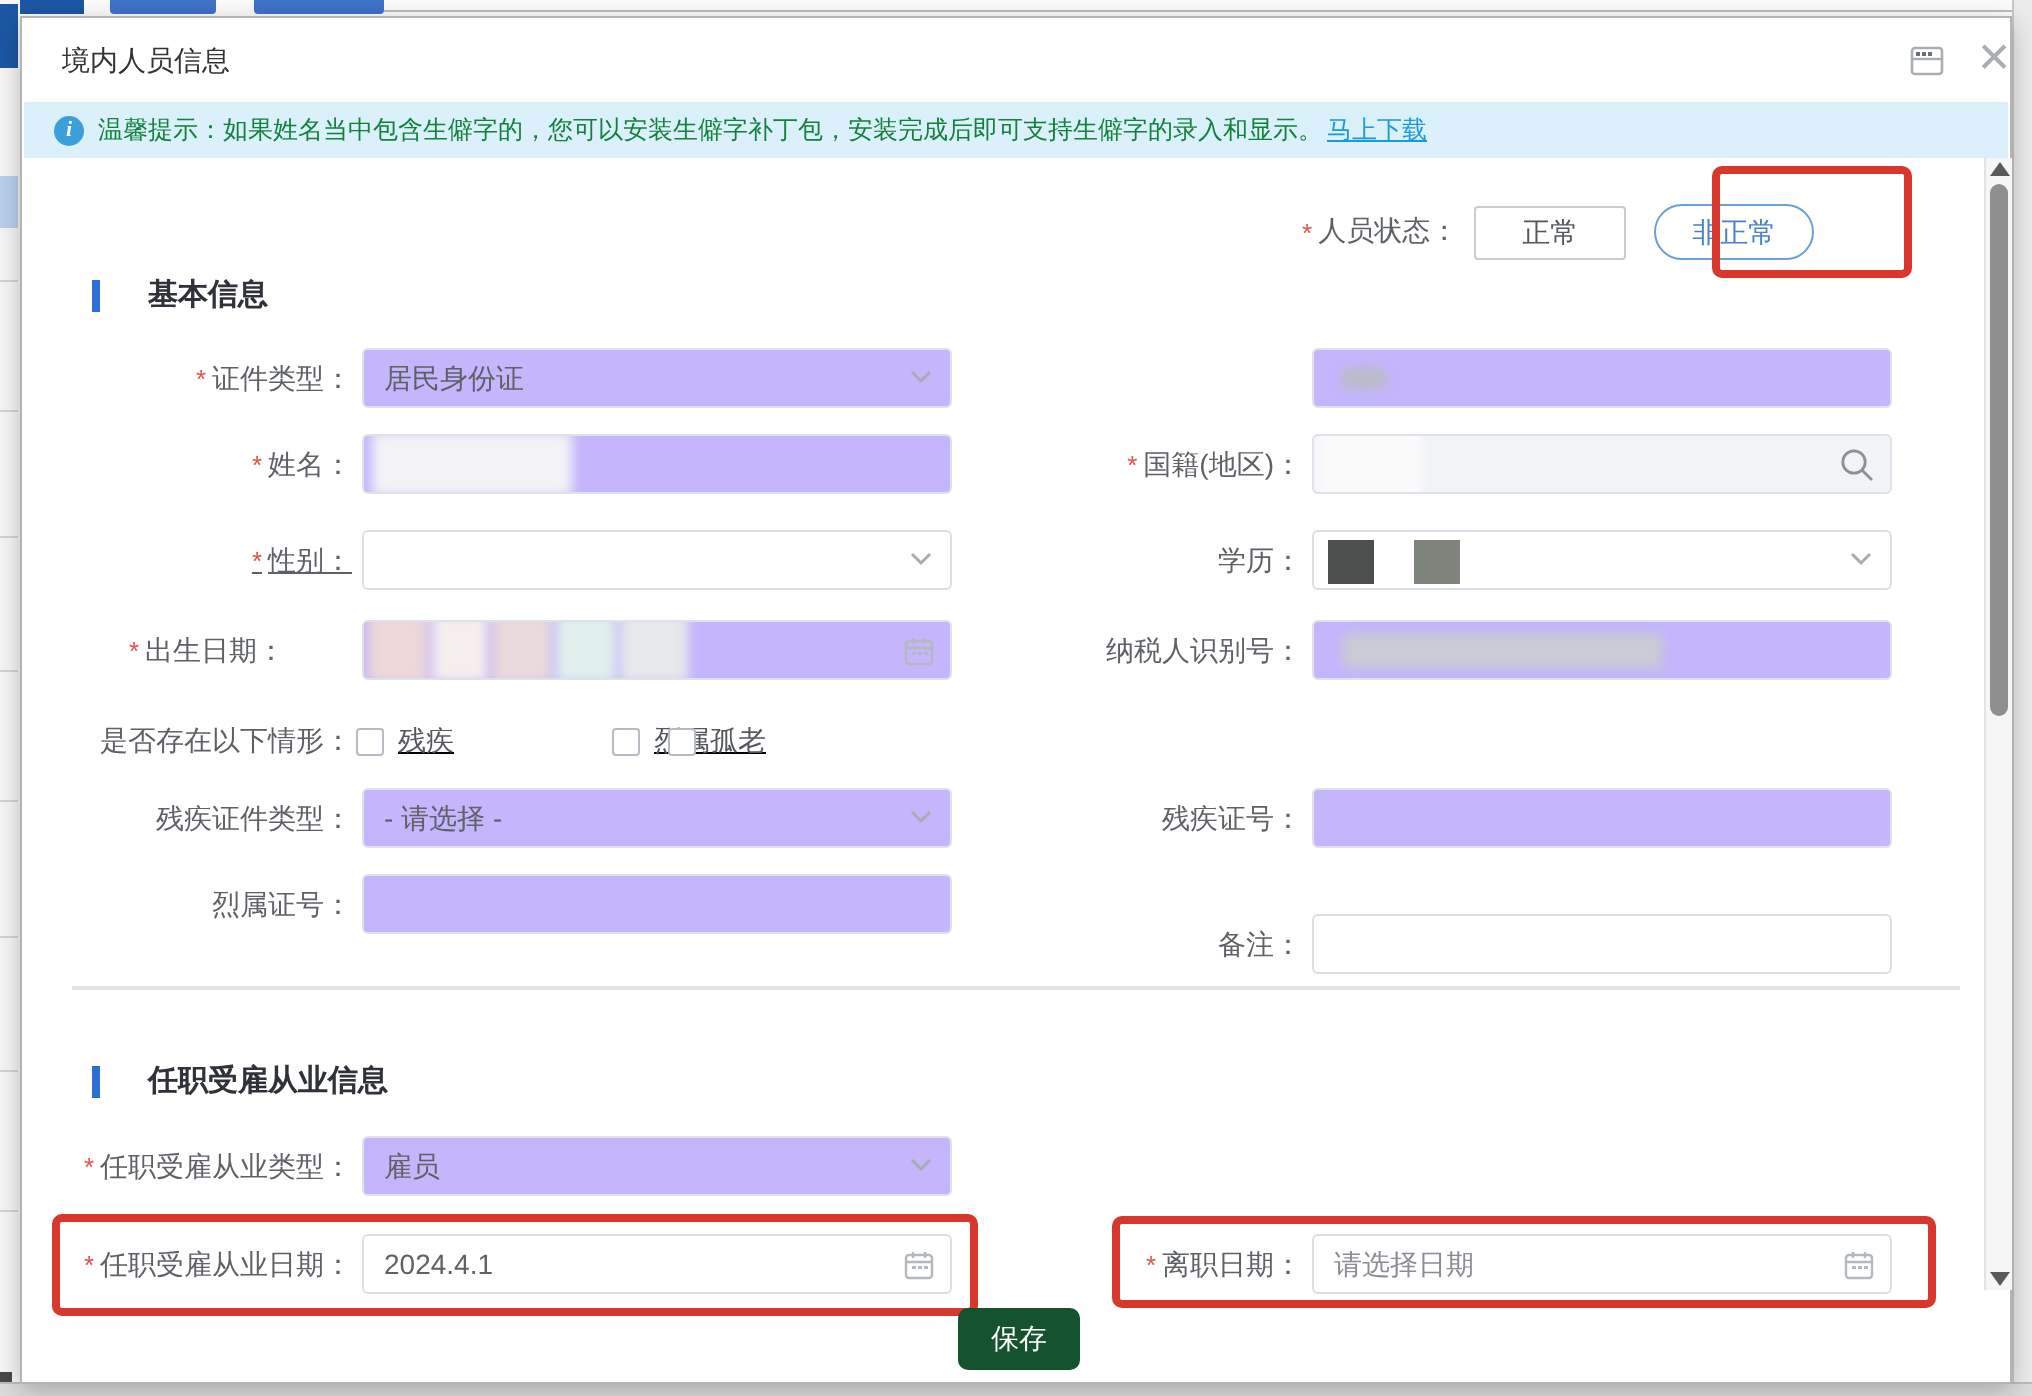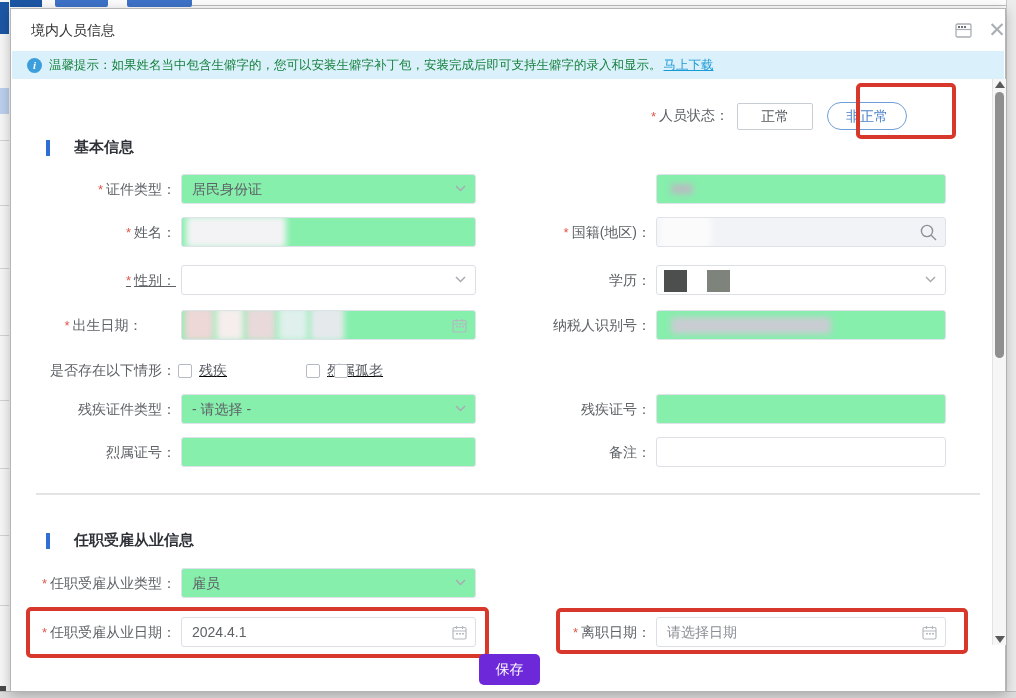--- a/index.html
+++ b/index.html
@@ -47,36 +47,36 @@
 
   .section-hd { position:absolute; display:flex; align-items:center; }
   .section-bar { width:4px; height:16px; background:#2f6fd3; margin-right:12px; }
   .section-txt { font-size:15px; color:#2f3238; font-weight:bold;margin-left:12px; }
   .divider { position:absolute; left:25px; top:484px; width:944px; height:2px; background:#e3e3e3; }
 
   .frow { position:absolute; height:30px; }
   .frow .lab { position:absolute; top:0; height:30px; line-height:30px; text-align:right;
     font-size:14px; color:#5e6166; white-space:nowrap; }
   .field { position:absolute; top:0; height:30px; border:1px solid #dfe2e8; border-radius:3px;
-    background:#86efac; font-size:14px; color:#5e6166; line-height:28px; padding:0 10px; overflow:hidden; }
+    background:#c4b5fd; font-size:14px; color:#5e6166; line-height:28px; padding:0 10px; overflow:hidden; }
   .field.white { background:#fff; border-color:#dcdfe6; }
   .field .chev { position:absolute; right:9px; top:10px; }
   .field .cal { position:absolute; right:8px; top:7px; }
   .field .mag { position:absolute; right:7px; top:5px; }
   .placeholder { color:#8a8d93; }
 
   .blur { position:absolute; filter:blur(3px); border-radius:2px; }
 
   .cbrow { position:absolute; display:flex; align-items:center;text-decoration:underline; }
   .cb { width:14px; height:14px; border:1px solid #b6bac2; border-radius:2px; background:#fff; cursor:pointer; }
   .cb-lab { font-size:14px; color:#55585e; margin-left:7px; }
 
   .redbox { position:absolute; border:4px solid #d8382b; border-radius:5px; pointer-events:none; }
 
-  .save-btn { position:absolute; left:468px; top:645px; width:61px; height:31px; background:#6d28d9;
+  .save-btn { position:absolute; left:468px; top:645px; width:61px; height:31px; background:#14532d;
     border:none; border-radius:5px; color:#fff; font-size:14px; cursor:pointer;
     font-family:"Liberation Sans",sans-serif; }
 
   
   .sbar { position:absolute; left:981px; top:70px; width:14px; height:566px; background:#f6f6f6; border-left:1px solid #e3e3e3; }
   .sb-up { position:absolute; left:2px; top:2px; width:0; height:0;
     border-left:5px solid transparent; border-right:5px solid transparent; border-bottom:7px solid #5a5a5a; cursor:pointer; }
   .sb-th { position:absolute; left:2px; top:13px; width:9px; height:266px; background:#8f8f8f; border-radius:5px; cursor:pointer; }
   .sb-dn { position:absolute; left:2px; bottom:2px; width:0; height:0;
     border-left:5px solid transparent; border-right:5px solid transparent; border-top:7px solid #5a5a5a; cursor:pointer; }
@@ -243,21 +243,21 @@
   </div>
   <div class="frow" style="left:350px; top:385px; width:585px;">
     <div class="lab" style="left:0; width:290px;"><span>残疾证号：</span></div>
     <div class="field" style="left:295px; width:290px;"></div>
   </div>
 
   <div class="frow" style="left:20px; top:428px; width:445px;">
     <div class="lab" style="left:0; width:145px;"><span>烈属证号：</span></div>
     <div class="field" style="left:150px; width:295px;"></div>
   </div>
-  <div class="frow" style="left:350px; top:428px; width:585px;">
+  <div class="frow" style="left:350px; top:448px; width:585px;">
     <div class="lab" style="left:0; width:290px;"><span>备注：</span></div>
     <div class="field white" style="left:295px; width:290px;"></div>
   </div>
 
   <div class="divider"></div>
 
   <div class="section-hd" style="left:35px; top:522px;">
     <div class="section-bar"></div>
     <div class="section-txt">任职受雇从业信息</div>
   </div>

